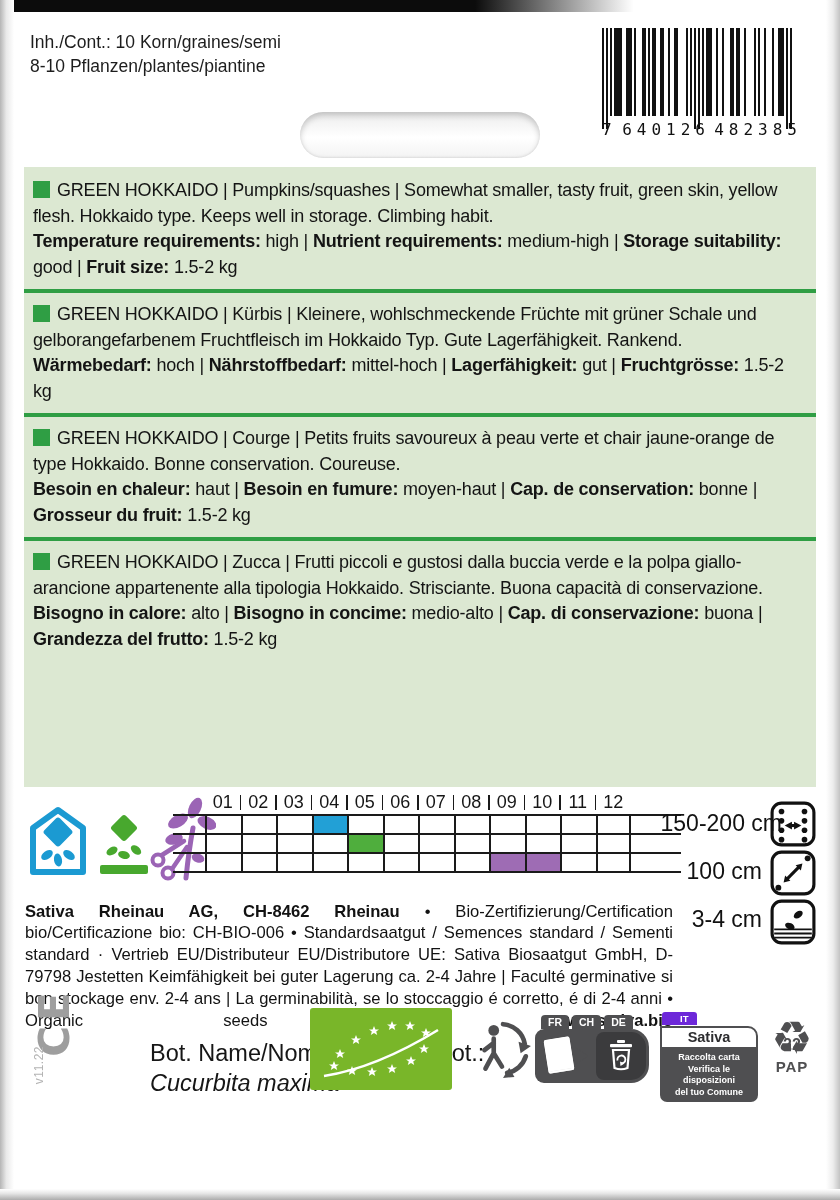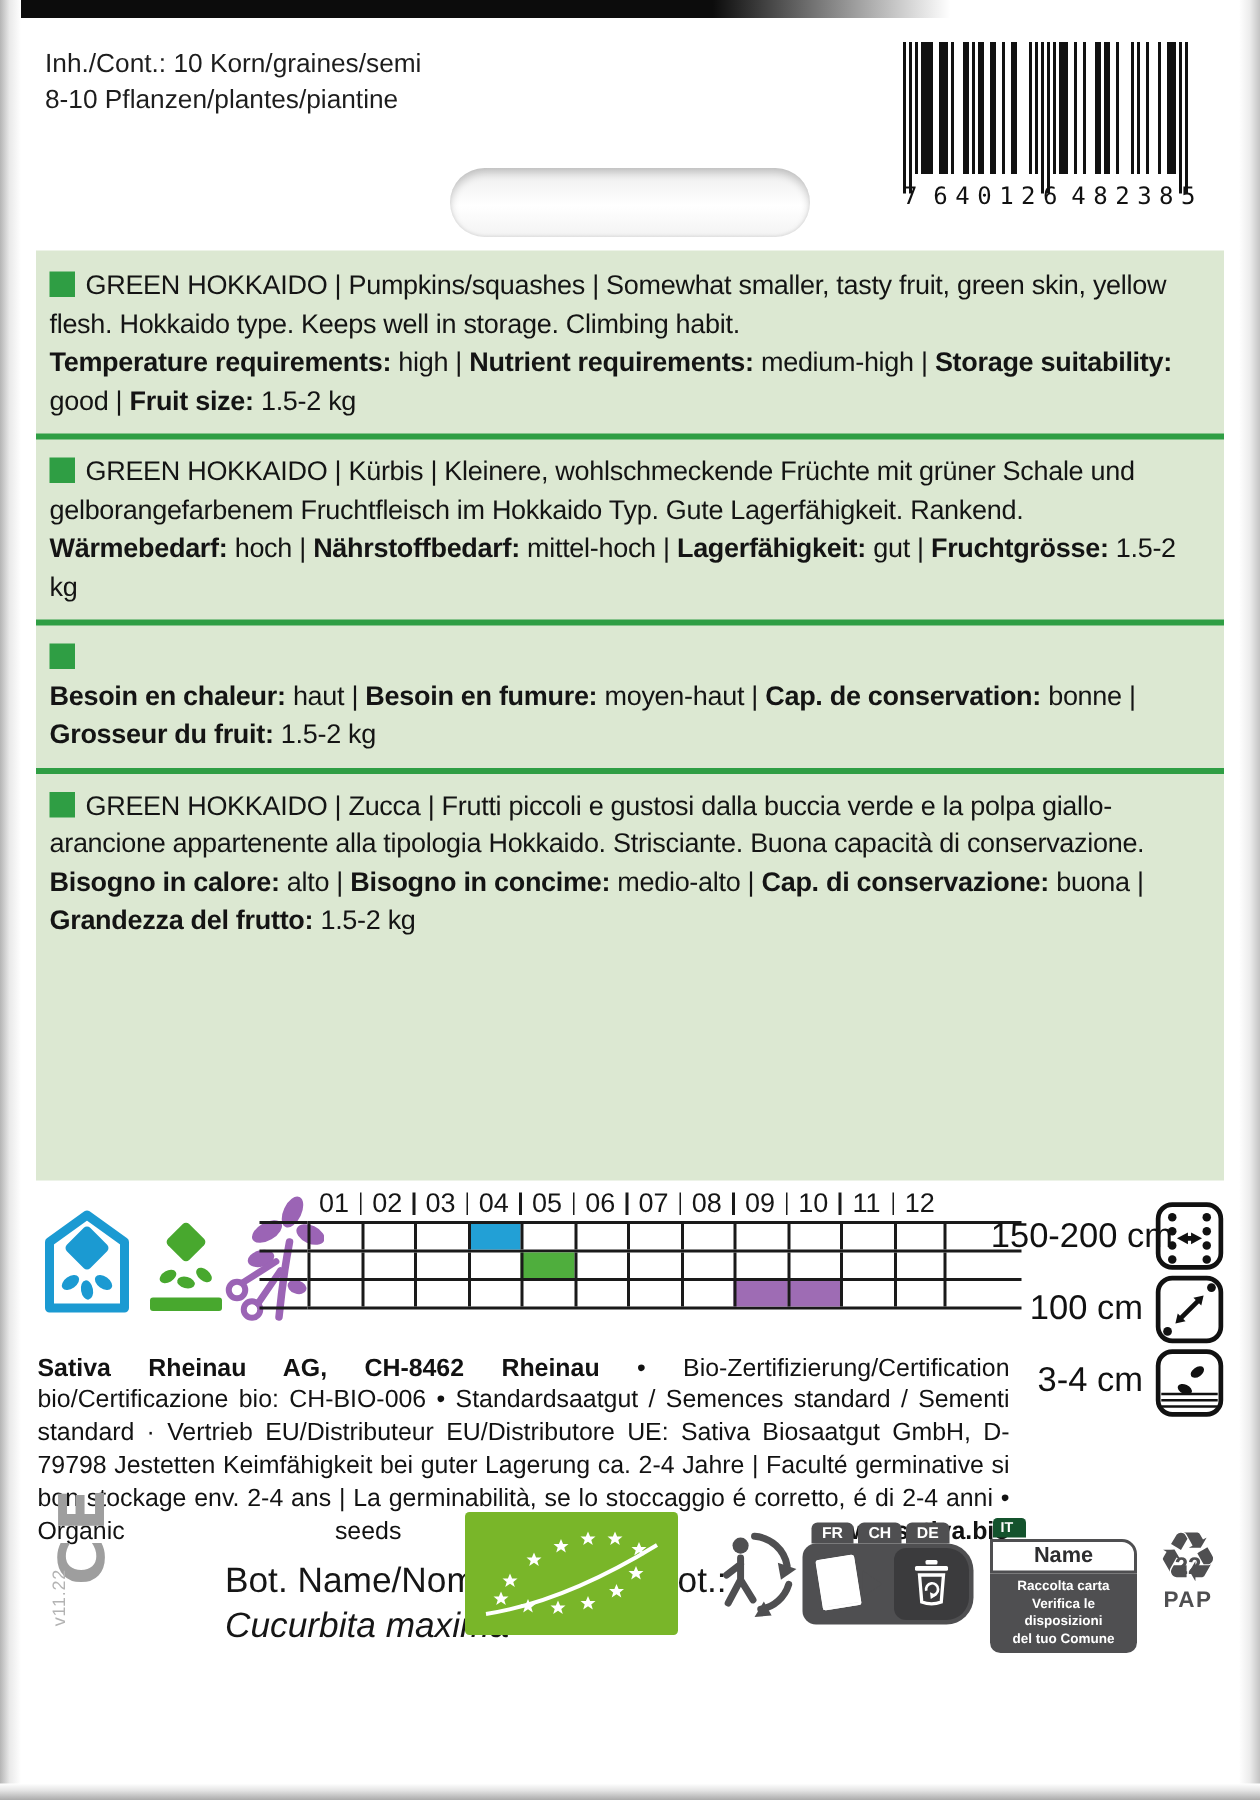--- a/index.html
+++ b/index.html
@@ -76,22 +76,22 @@
     border-radius:4px 4px 0 0;}
   .frchde .body{position:relative;background:#4f4f51;height:54px;border-radius:9px 18px 18px 9px;}
   .envelope{position:absolute;left:11px;top:9px;width:26px;height:34px;background:#fff;
     border-radius:2px;transform:rotate(-9deg);box-shadow:inset 0 0 0 2px #fff, inset 0 -8px 0 -6px #d9d9d9;}
   .bin-box{position:absolute;right:3px;top:3px;bottom:3px;width:50px;background:#3b3b3d;
     border-radius:8px 15px 15px 8px;display:flex;align-items:center;justify-content:center;}
   .arrow-right{position:absolute;left:40px;top:18px;width:0;height:0;border-top:9px solid transparent;
     border-bottom:9px solid transparent;border-left:13px solid #4f4f51;z-index:2;}
 
   .busta{position:absolute;left:660px;top:1008px;width:98px;}
-  .it-tab{display:inline-block;background:#14532d;color:#fff;font-size:9.5px;font-weight:bold;
-    padding:1px 9px 1px 5px;border-radius:3px 3px 0 0;margin-left:2px;}
+  .it-tab{display:inline-block;background:#6d28d9;color:#fff;font-size:9.5px;font-weight:bold;
+    padding:1px 9px 1px 18px;border-radius:3px 3px 0 0;margin-left:2px;}
   .busta-title{background:#fff;border:2px solid #4f4f51;font-weight:bold;font-size:14.5px;
     text-align:center;border-radius:0 10px 0 0;height:19px;line-height:19px;color:#2d2d2f;}
   .busta-body{background:#4f4f51;color:#fff;font-size:9px;font-weight:bold;text-align:center;
     line-height:11.5px;padding:3px 2px 4px;border-radius:0 0 7px 7px;}
 
   .pap{position:absolute;left:764px;top:1014px;width:56px;text-align:center;color:#4f4f51;}
   .pap-tri{font-size:46px;line-height:48px;font-family:"DejaVu Sans",sans-serif;}
   .pap-num{position:absolute;left:0;right:0;top:22px;font-size:16px;font-weight:bold;}
   .pap-mat{font-size:15px;font-weight:bold;letter-spacing:1px;margin-top:-4px;}
 </style>
@@ -165,21 +165,21 @@
 
 <div class="euro-slot"></div>
 
 <div class="panel">
   <p class="desc"><span class="sq"></span><span>GREEN HOKKAIDO | Pumpkins/squashes | Somewhat smaller, tasty fruit, green skin, yellow flesh. Hokkaido type. Keeps well in storage. Climbing habit.</span></p>
   <p class="attrs"><b>Temperature requirements:</b><span> high | </span><b>Nutrient requirements:</b><span> medium-high | </span><b>Storage suitability:</b><span> good | </span><b>Fruit size:</b><span> 1.5-2 kg</span></p>
   <hr class="rule">
   <p class="desc"><span class="sq"></span><span>GREEN HOKKAIDO | Kürbis | Kleinere, wohlschmeckende Früchte mit grüner Schale und gelborangefarbenem Fruchtfleisch im Hokkaido Typ. Gute Lagerfähigkeit. Rankend.</span></p>
   <p class="attrs"><b>Wärmebedarf:</b><span> hoch | </span><b>Nährstoffbedarf:</b><span> mittel-hoch | </span><b>Lagerfähigkeit:</b><span> gut | </span><b>Fruchtgrösse:</b><span> 1.5-2 kg</span></p>
   <hr class="rule">
-  <p class="desc"><span class="sq"></span></p>
+  <p class="desc"><span class="sq"></span><span>GREEN HOKKAIDO | Courge | Petits fruits savoureux à peau verte et chair jaune-orange de type Hokkaido. Bonne conservation.  Coureuse.</span></p>
   <p class="attrs"><b>Besoin en chaleur:</b><span> haut | </span><b>Besoin en fumure:</b><span> moyen-haut | </span><b>Cap. de conservation:</b><span> bonne | </span><b>Grosseur du fruit:</b><span> 1.5-2 kg</span></p>
   <hr class="rule">
   <p class="desc"><span class="sq"></span><span>GREEN HOKKAIDO | Zucca | Frutti piccoli e gustosi dalla buccia verde e la polpa giallo-arancione appartenente alla tipologia Hokkaido. Strisciante. Buona capacità di conservazione.</span></p>
   <p class="attrs"><b>Bisogno in calore:</b><span> alto | </span><b>Bisogno in concime:</b><span> medio-alto | </span><b>Cap. di conservazione:</b><span> buona | </span><b>Grandezza del frutto:</b><span> 1.5-2 kg</span></p>
 </div>
 
 <svg class="cal-icon" style="left:30px;top:806px" width="56" height="70" viewBox="0 0 56 70">
   <path d="M28,4 L53,22 L53,66 L3,66 L3,22 Z" fill="none" stroke="#1b9ad2" stroke-width="6" stroke-linejoin="round"></path>
   <rect x="17" y="15" width="22" height="22" rx="3" transform="rotate(45 28 26)" fill="#1b9ad2"></rect>
   <ellipse cx="17" cy="49" rx="6.5" ry="4" transform="rotate(-35 17 49)" fill="#1b9ad2"></ellipse>
@@ -364,21 +364,21 @@
         <path d="M5,11 L21,11 L19.5,29 Q13,31.5 6.5,29 Z" fill="none" stroke="#fff" stroke-width="2.2"></path>
         <path d="M9.5,21.5 A4,4 0 1 1 13,24.5" fill="none" stroke="#fff" stroke-width="1.8"></path>
         <polygon points="12,22.5 16.5,24.5 12.5,27" fill="#fff"></polygon>
       </svg>
     </div>
   </div>
 </div>
 
 <div class="busta">
   <span class="it-tab">IT</span>
-  <div class="busta-title">Name</div>
+  <div class="busta-title">Sativa</div>
   <div class="busta-body">
     <div>Raccolta carta</div>
     <div>Verifica le disposizioni</div>
     <div>del tuo Comune</div>
   </div>
 </div>
 
 <div class="pap">
   <div class="pap-tri">♻</div>
   <div class="pap-num">22</div>

